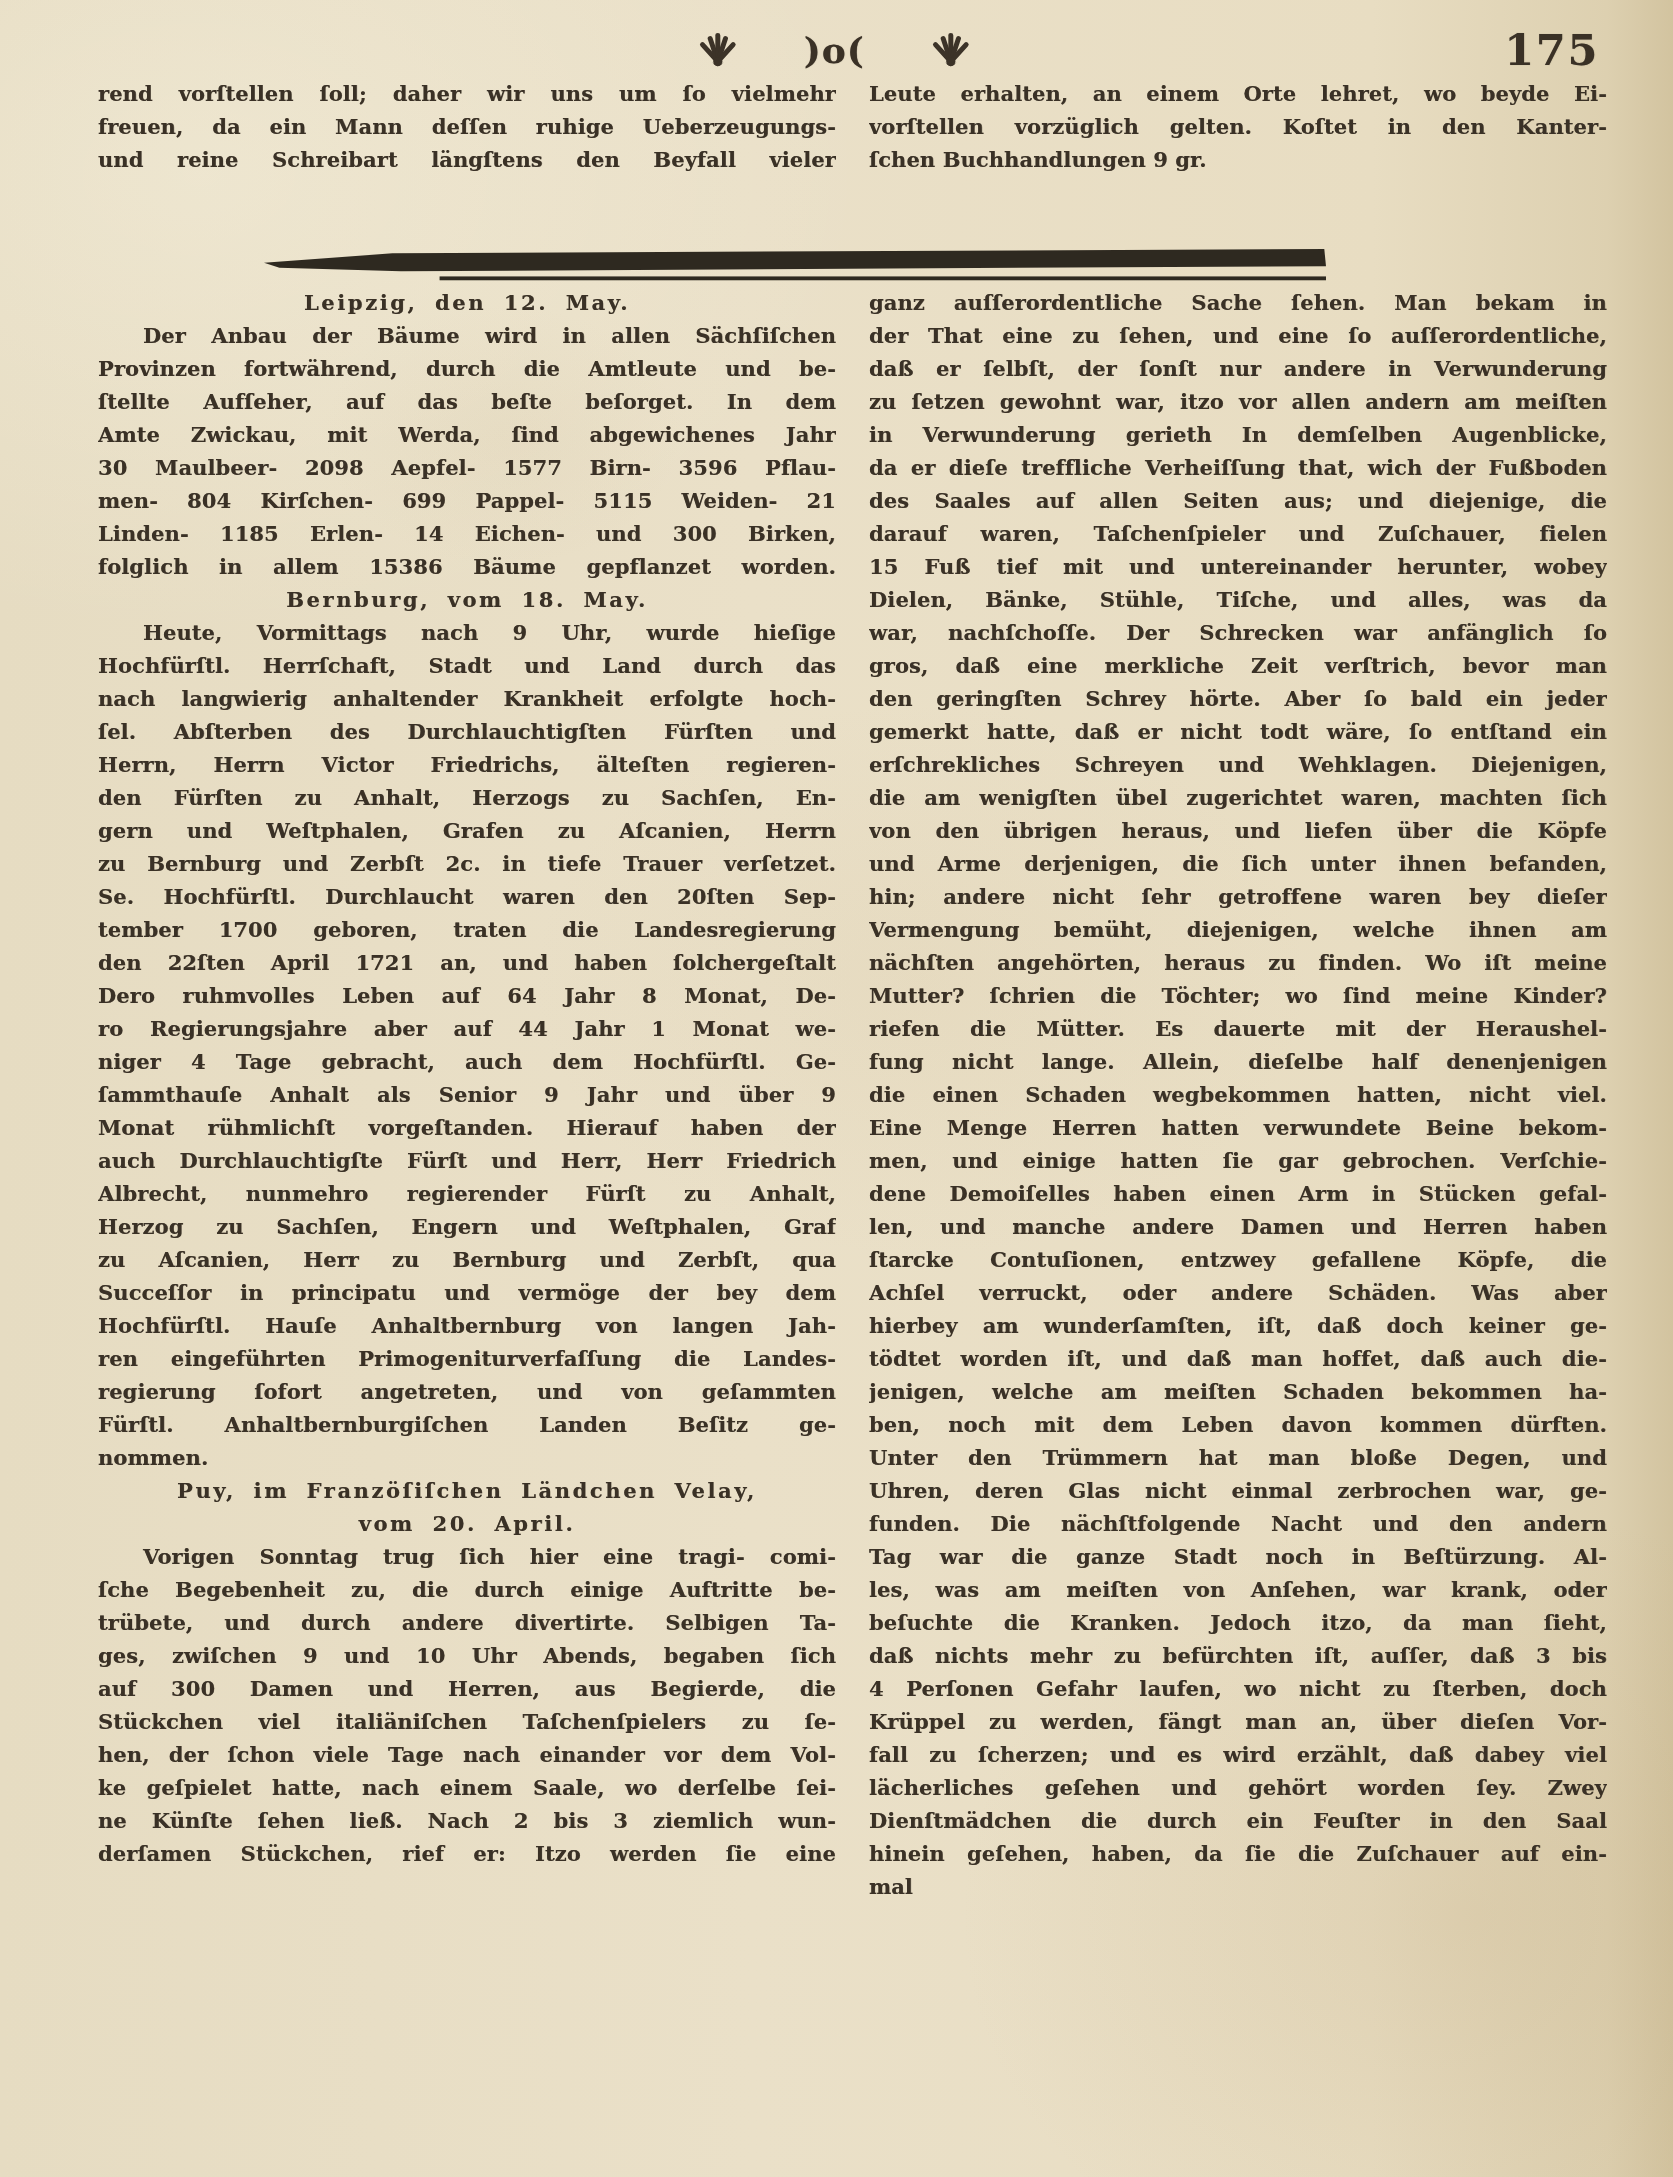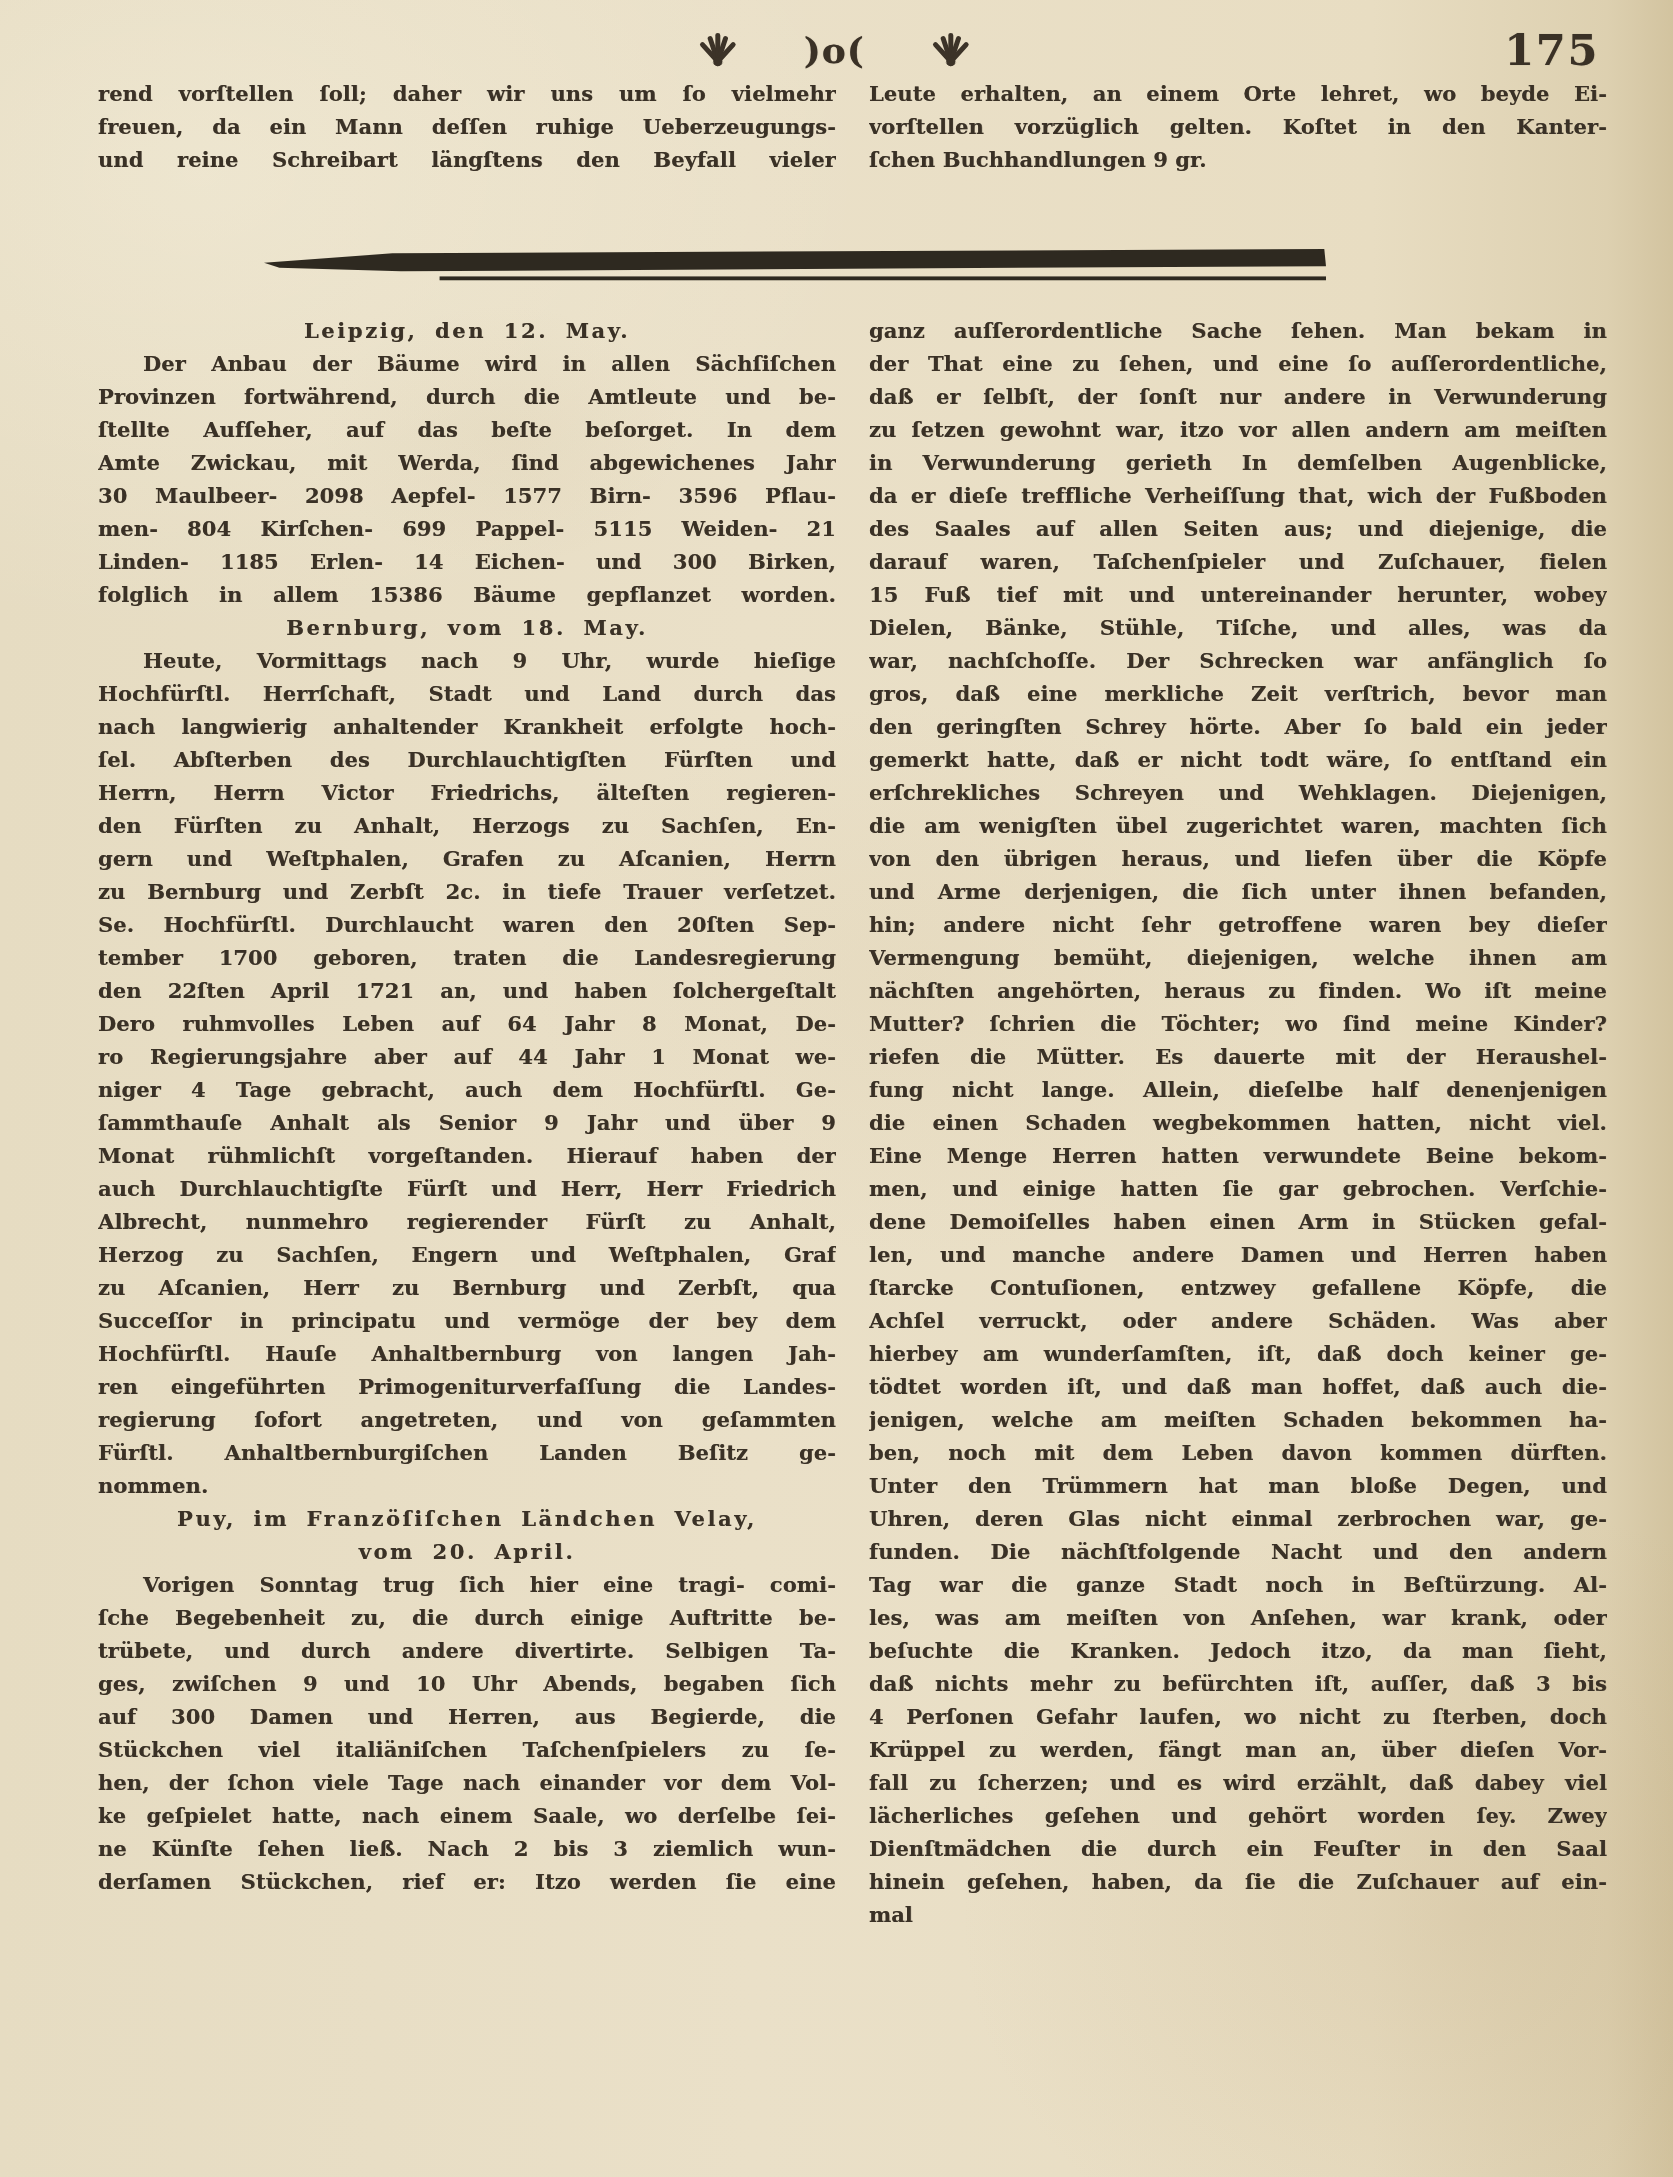--- a/index.html
+++ b/index.html
@@ -27,21 +27,21 @@
   .center-mark{
     font-size:36px;line-height:39px;letter-spacing:0.9px;
     text-shadow:0.3px 0.4px 0.7px rgba(58,49,38,.5);
   }
   .page-number{
     position:absolute;right:75px;top:3.4px;font-size:43px;letter-spacing:1.7px;
     text-shadow:0.3px 0.4px 0.7px rgba(58,49,38,.5);
   }
   .columns{display:flex;gap:33px;position:absolute;left:74px;right:67px;margin-left:24px;}
   .intro{top:77px;}
-  .main{top:314px;}
+  .main{top:286px;}
   .col{flex:1;min-width:0;}
   .line{
     height:33px;line-height:33px;font-size:21px;
     text-align:justify;text-align-last:justify;
     overflow:hidden;
     text-shadow:0.3px 0.4px 0.6px rgba(58,49,38,.55);
     letter-spacing:0.1px;
   }
   .line.loose{text-align-last:left;}
   .line.indent{text-indent:45px;}

